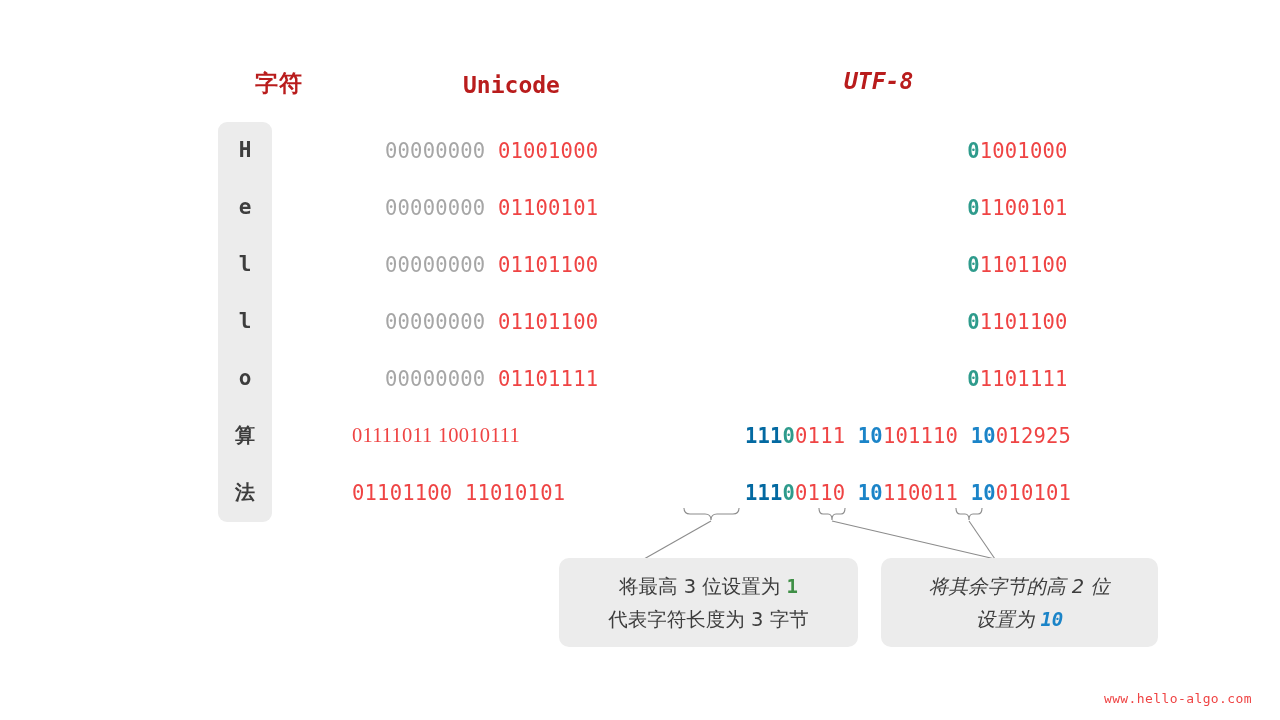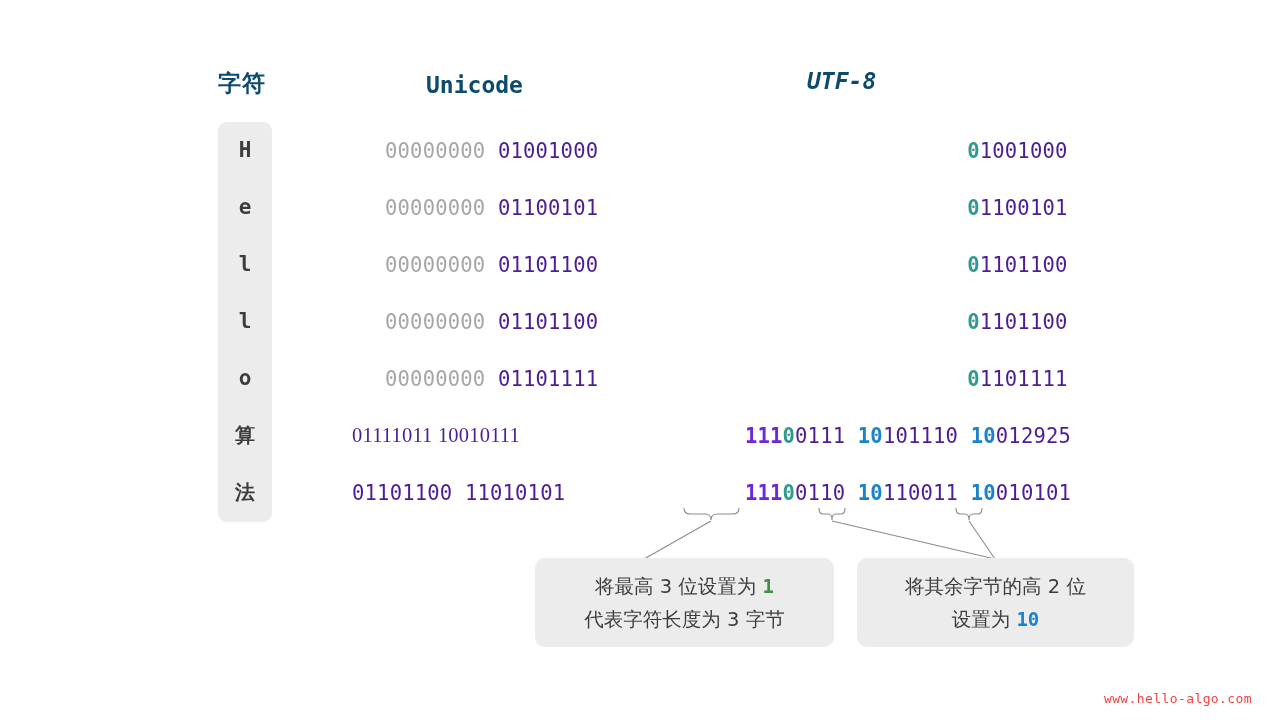--- a/index.html
+++ b/index.html
@@ -19,22 +19,23 @@
     background: #ffffff;
     overflow: hidden;
   }
 
   
   .col-header {
     position: absolute;
     font-family: "DejaVu Sans Mono", monospace;
     font-weight: bold;
     font-size: 23px;
-    color: #0c4a6e;
+    color: #b91c1c;
     white-space: nowrap;
+    margin-left: 37px;
   }
   .col-header.cjk {
     font-family: "DejaVu Sans", sans-serif;
     font-weight: bold;
     letter-spacing: 1px;
   }
   #hdr-char  { left: 218px; top: 68px; }
   #hdr-uni   { left: 426px; top: 72px; }
   #hdr-utf8  { left: 807px; top: 68px; font-style: italic; }
 
@@ -71,23 +72,23 @@
     font-family: "DejaVu Sans Mono", monospace;
     font-size: 20.5px;
     letter-spacing: 0.2px;
     white-space: pre;
     color: #3d3d3d;
   }
   .uni { left: 352px; }
   .u8  { }
 
   .dim   { color: #a6a6a6; margin-left: 33px; }
-  .dark  { color: #4c1d95; }
+  .dark  { color: #ef4444; }
   .teal  { color: #2e9b8c; font-weight: bold; }
-  .green { color: #6d28d9; font-weight: bold; }
+  .green { color: #0369a1; font-weight: bold; }
   .blue  { color: #1b84c8; font-weight: bold; }
 
   
   .brace-svg {
     position: absolute;
     overflow: visible;
   }
 
   
   .callout {
@@ -96,23 +97,24 @@
     border-radius: 10px;
     box-sizing: border-box;
     display: flex;
     flex-direction: column;
     align-items: center;
     justify-content: center;
     font-family: "DejaVu Sans", sans-serif;
     font-size: 19.5px;
     color: #3d3d3d;
     line-height: 33px;
+    margin-left: 24px;
   }
   #callout-1 { left: 535px; top: 558px; width: 299px; height: 89px; }
-  #callout-2 { left: 857px; top: 558px; width: 277px; height: 89px; }
+  #callout-2 { left: 857px; top: 558px; width: 277px; height: 89px; font-style: italic; }
   .callout .ln { white-space: pre; }
   .callout b.green { color: #3f8f46; font-family: "DejaVu Sans Mono", monospace; font-size: 19px; }
   .callout b.blue  { color: #1b84c8; font-family: "DejaVu Sans Mono", monospace; font-size: 19px; }
 
   
   #watermark {
     position: absolute;
     right: 28px;
     bottom: 14px;
     font-family: "DejaVu Sans Mono", monospace;

